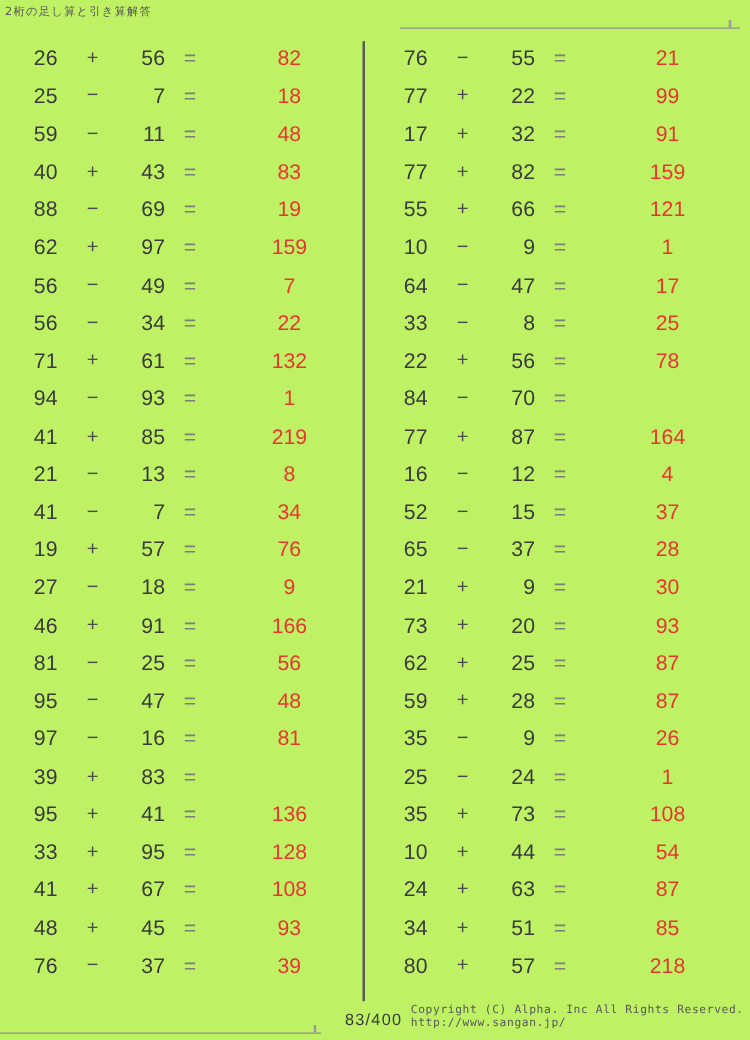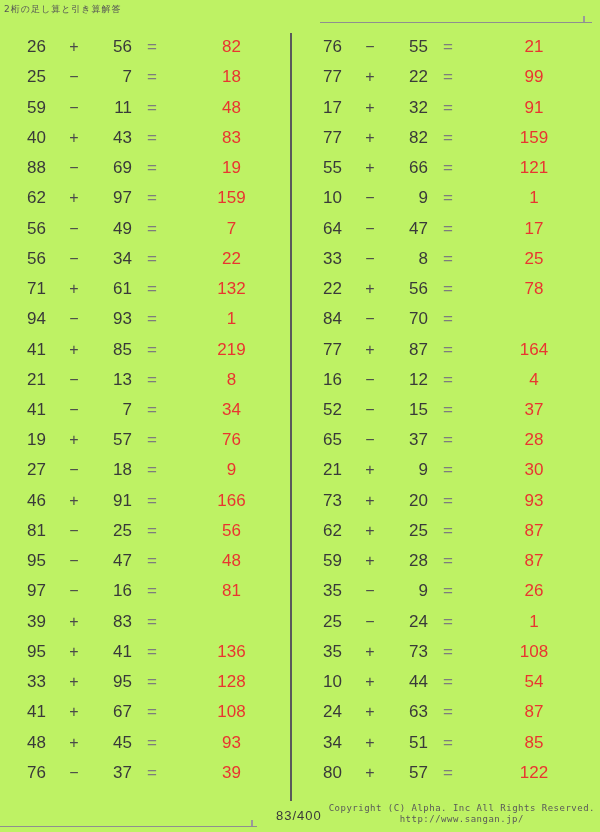--- a/index.html
+++ b/index.html
@@ -47,21 +47,21 @@
   .ans{text-align:center;color:var(--answer-red);}
 
   .divider{position:absolute;left:290px;top:33px;width:2px;height:768px;background:#5a5a5a;}
 
   .page-number{
     position:absolute;left:276px;top:808px;
     font-size:13px;color:var(--ink);letter-spacing:1px;
   }
   .copyright{
     position:absolute;right:5px;top:803px;
-    text-align:center;line-height:11px;
+    text-align:left;line-height:11px;
     font-family:"DejaVu Sans Mono","Liberation Mono",monospace;
     font-size:9px;color:var(--muted);letter-spacing:0.5px;
   }
   .bottom-rule{position:absolute;left:0;top:826px;width:257px;height:1px;background:var(--rule);}
   .bottom-tick{position:absolute;left:251px;top:820px;width:2px;height:6px;background:#9a9a9a;}
 </style>
 </head>
 <body>
 
 <div class="sheet">
@@ -462,21 +462,21 @@
     <span class="cell n2">51</span>
     <span class="cell eq">=</span>
     <span class="cell ans">85</span>
   </div>
 
   <div class="row">
     <span class="cell n1">80</span>
     <span class="cell op">+</span>
     <span class="cell n2">57</span>
     <span class="cell eq">=</span>
-    <span class="cell ans">122</span>
+    <span class="cell ans">218</span>
   </div>
 </div>
 
   <div class="page-number">83/400</div>
 
   <div class="copyright">
     <div>Copyright (C) Alpha. Inc All Rights Reserved.</div>
     <div>http://www.sangan.jp/</div>
   </div>
 

